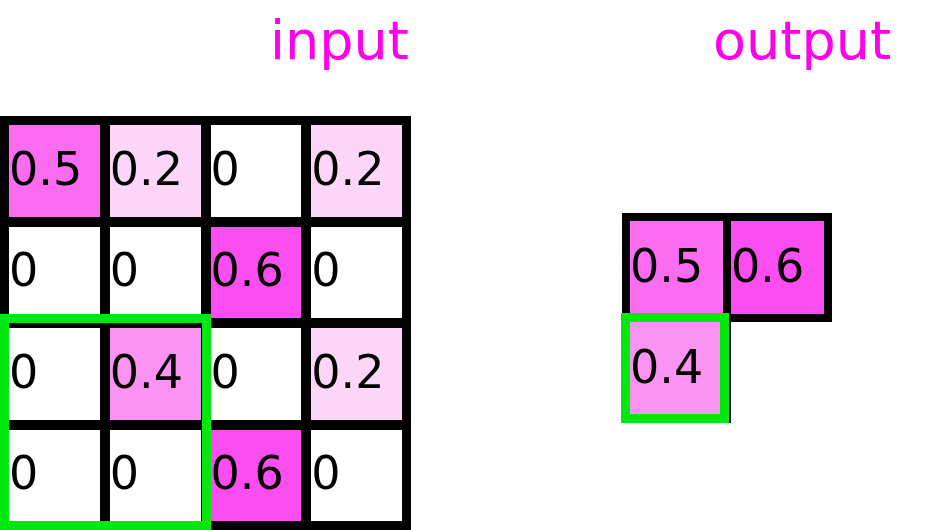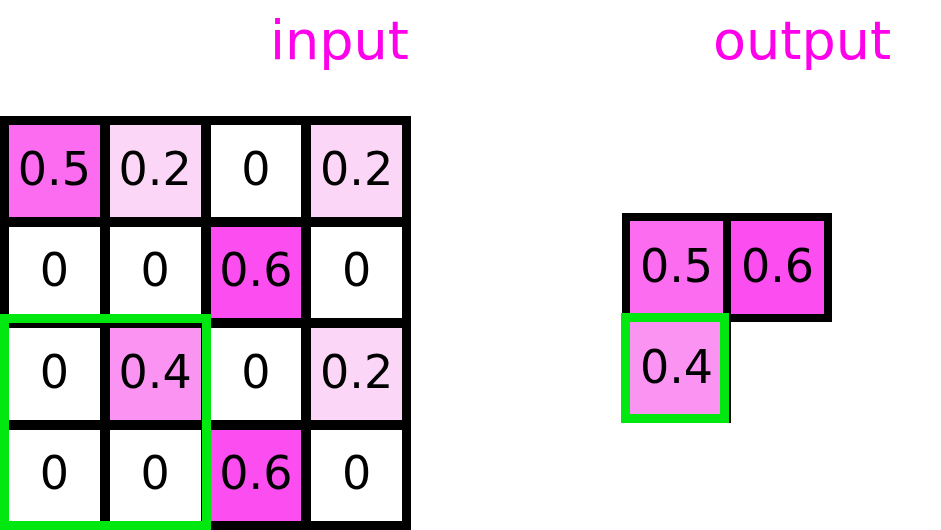--- a/index.html
+++ b/index.html
@@ -33,21 +33,21 @@
     position: absolute;
     display: grid;
     background: #000000;
   }
 
   .cell {
     position: relative;
     background: #ffffff;
     display: flex;
     align-items: center;
-    justify-content: center;
+    justify-content: flex-start;
     font-size: 46px;
     line-height: 1;
     color: #000000;
     box-sizing: border-box;
   }
   .cell.blank {
     background: transparent;
   }
   .cell .val {
     pointer-events: none;

